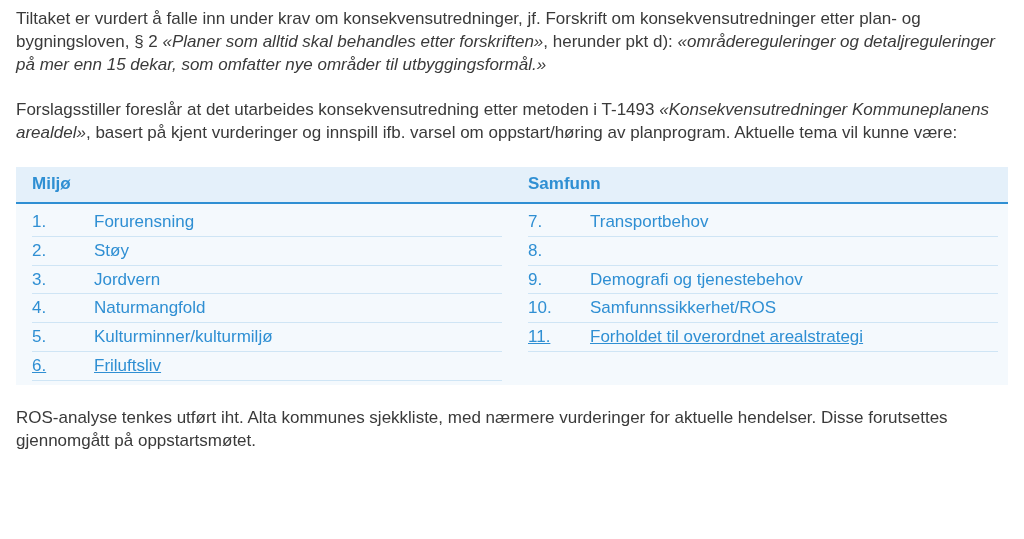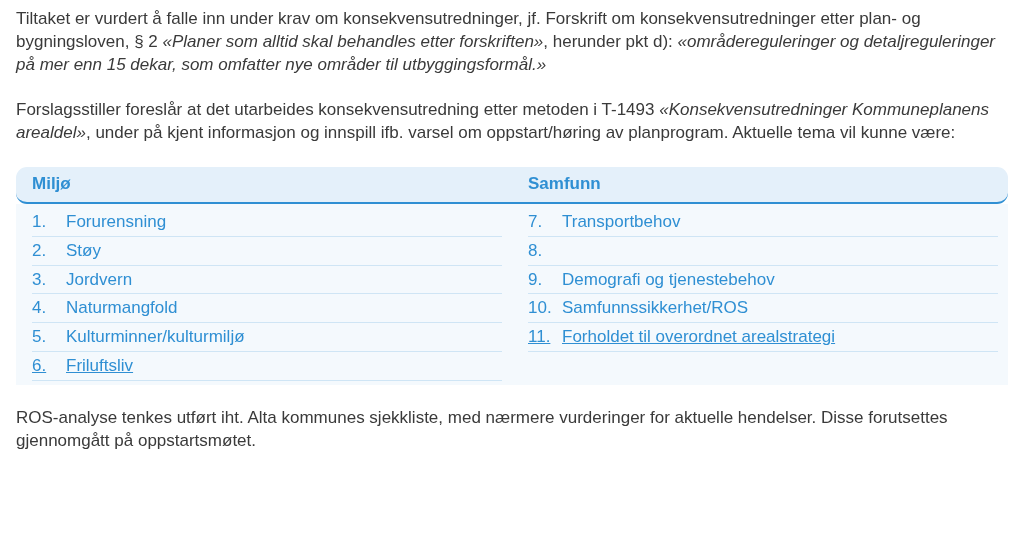--- a/index.html
+++ b/index.html
@@ -15,21 +15,20 @@
     .para { margin-bottom: 22px; }
     .italic { font-style: italic; }
     .table-wrap {
       width: 100%;
       margin: 6px 0 22px 0;
     }
     .theader {
       display: flex;
       background: #e4f0fa;
       border-bottom: 2px solid #2f8fd3;
-      border-radius: 11px;
     }
     .theader .col {
       flex: 1;
       padding: 6px 10px 6px 16px;
       color: #2f8fd3;
       font-weight: bold;
     }
     .tbody {
       display: flex;
     }
@@ -42,33 +41,33 @@
       align-items: baseline;
       border-bottom: 1px solid #cfe5f5;
       padding: 3px 0 2px 0;
       color: #2f8fd3;
     }
     .row:last-child { border-bottom: 1px solid #cfe5f5; text-decoration: underline; }
     .num {
       width: 34px;
       flex: 0 0 34px;
     }
-    .label { flex: 1; }
+    .label { flex: 1; margin-left: 28px; }
     .col-right .row { border-bottom: 1px solid #cfe5f5; }
     .tbody-bg { background: #f4f9fd; }
   </style>
 </head>
 <body>
 
 <p class="para">
   <span>Tiltaket er vurdert å falle inn under krav om konsekvensutredninger, jf. Forskrift om konsekvensutred­ninger etter plan- og bygningsloven, § 2 </span><span class="italic">«Planer som alltid skal behandles etter forskriften»</span><span>, herunder pkt d): </span><span class="italic">«områdereguleringer og detaljreguleringer på mer enn 15 dekar, som omfatter nye områder til utbyggingsformål.»</span>
 </p>
 
 <p class="para">
-  <span>Forslagsstiller foreslår at det utarbeides konsekvensutredning etter metoden i T-1493 </span><span class="italic">«Konsekvensut­redninger Kommuneplanens arealdel»</span><span>, under på kjent informasjon og innspill ifb. varsel om opp­start/høring av planprogram. Aktuelle tema vil kunne være:</span>
+  <span>Forslagsstiller foreslår at det utarbeides konsekvensutredning etter metoden i T-1493 </span><span class="italic">«Konsekvensut­redninger Kommuneplanens arealdel»</span><span>, basert på kjent vurderinger og innspill ifb. varsel om opp­start/høring av planprogram. Aktuelle tema vil kunne være:</span>
 </p>
 
 <div class="table-wrap">
   <div class="theader">
     <div class="col">Miljø</div>
     <div class="col">Samfunn</div>
   </div>
   <div class="tbody tbody-bg">
     <div class="col col-left">
       <div class="row">

